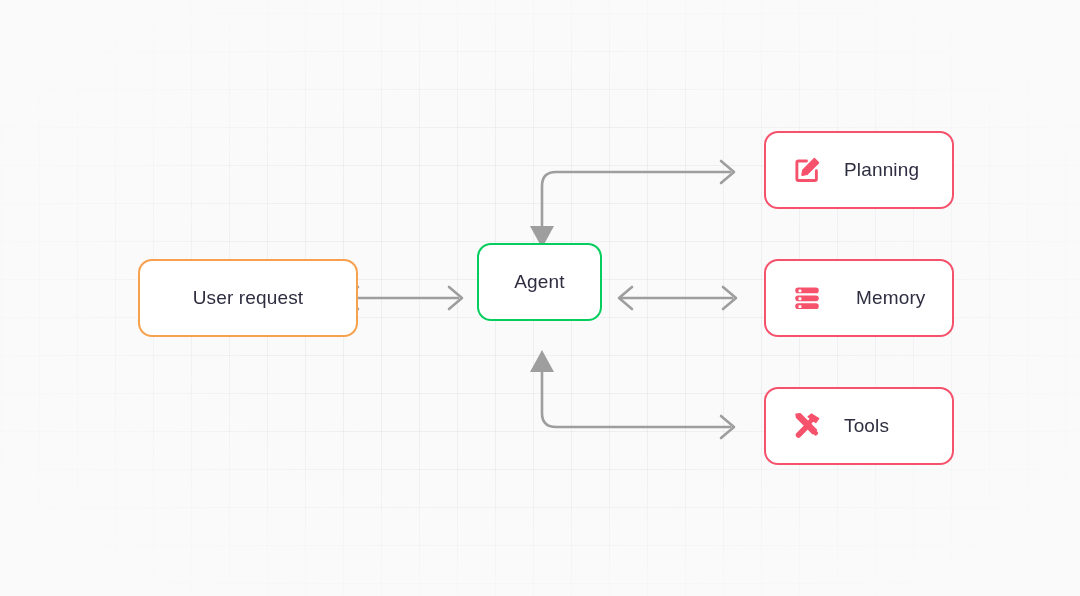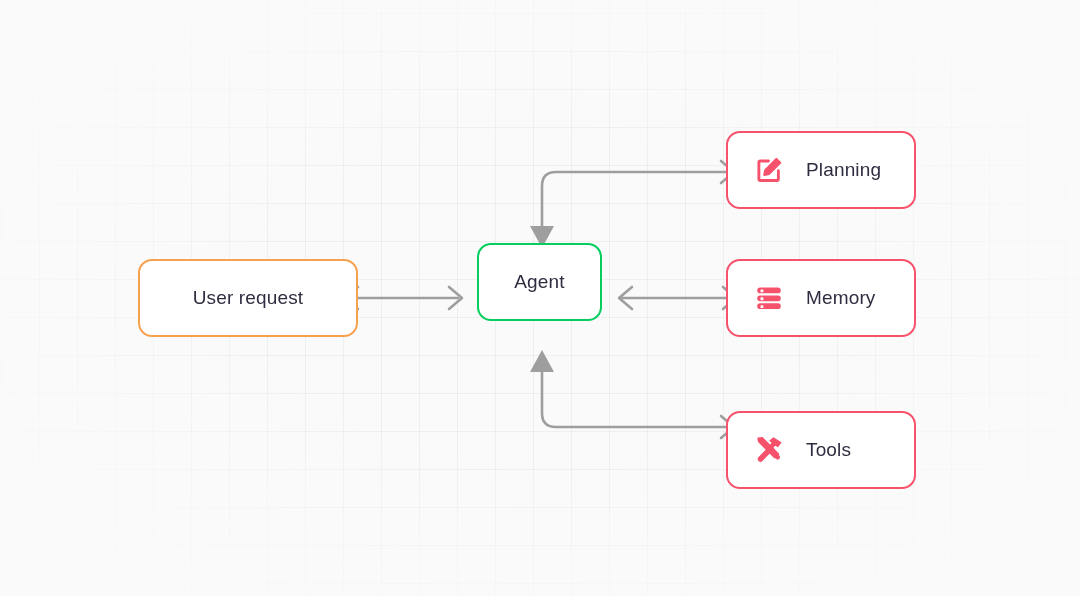--- a/index.html
+++ b/index.html
@@ -71,31 +71,31 @@
 
   #node-agent {
     left: 477px;
     top: 243px;
     width: 125px;
     height: 78px;
     border: 2.5px solid #05ce5f;
   }
 
   .node-capability {
-    left: 726px;
+    left: 764px;
     width: 190px;
     height: 78px;
     border: 2.5px solid #f6526c;
     justify-content: flex-start;
     padding-left: 26px;
   }
 
   #node-planning { top: 131px; }
-  #node-memory   { top: 259px; }
-  #node-tools    { top: 387px; margin-top: 24px; }
+  #node-memory   { top: 259px; gap: 12px; }
+  #node-tools    { top: 387px; }
 
   .cap-icon {
     width: 30px;
     height: 30px;
     flex: 0 0 30px;
     margin-right: 22px;
     display: block;
   }
 
   .cap-icon svg { display: block; }

